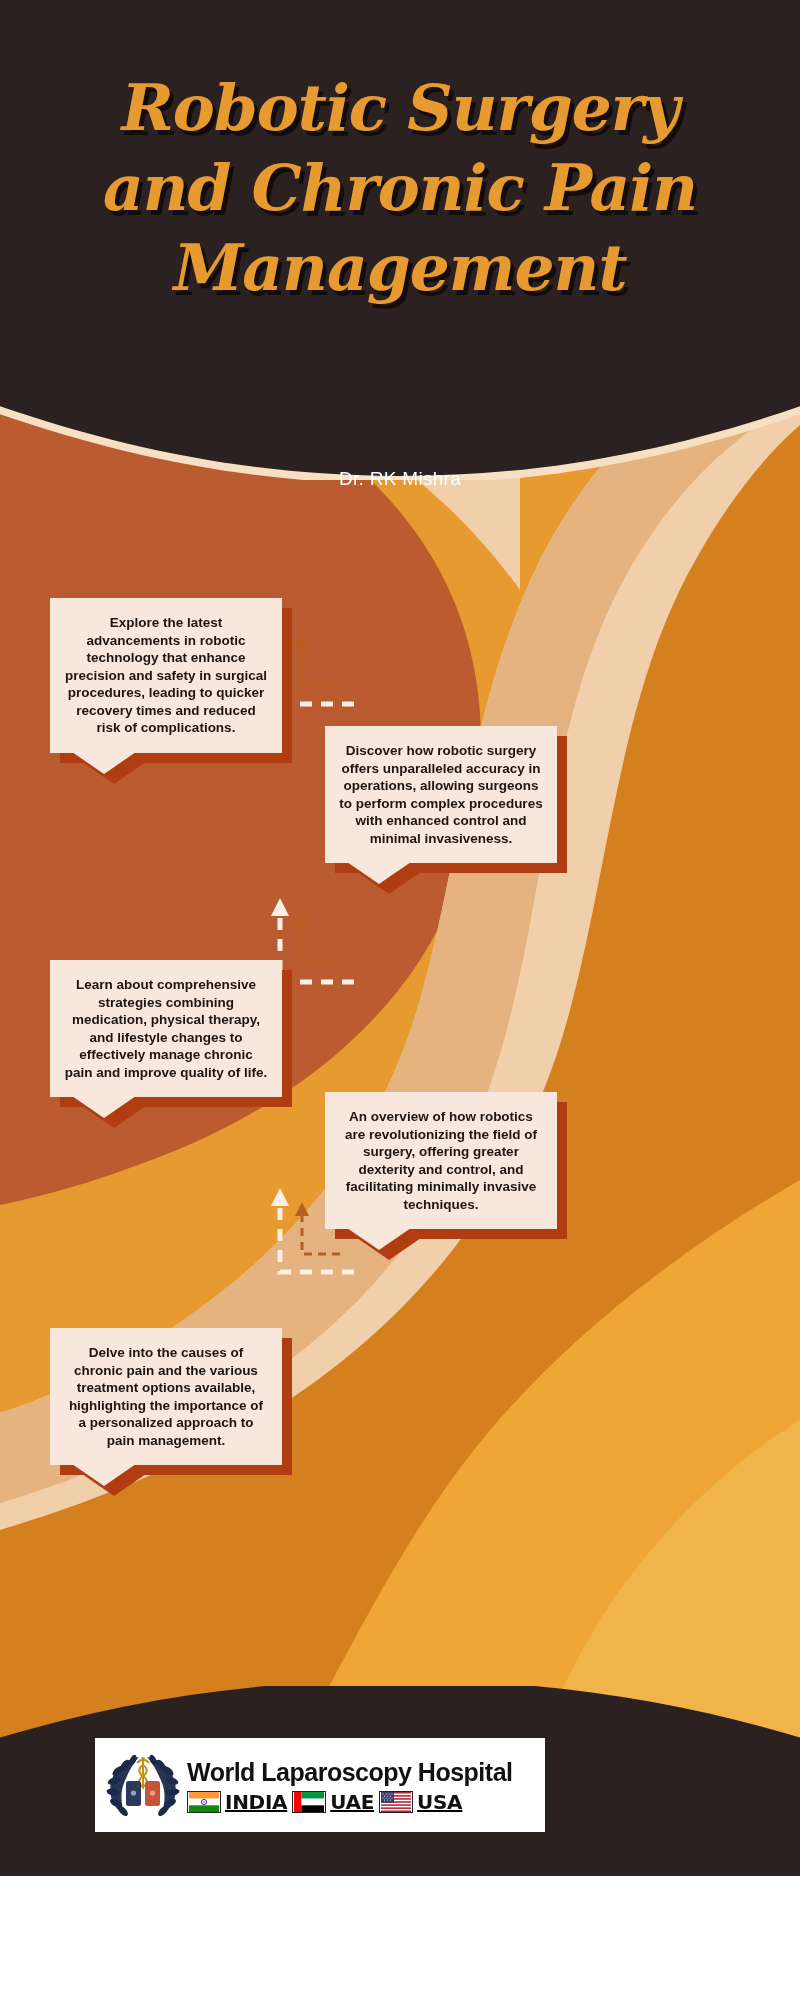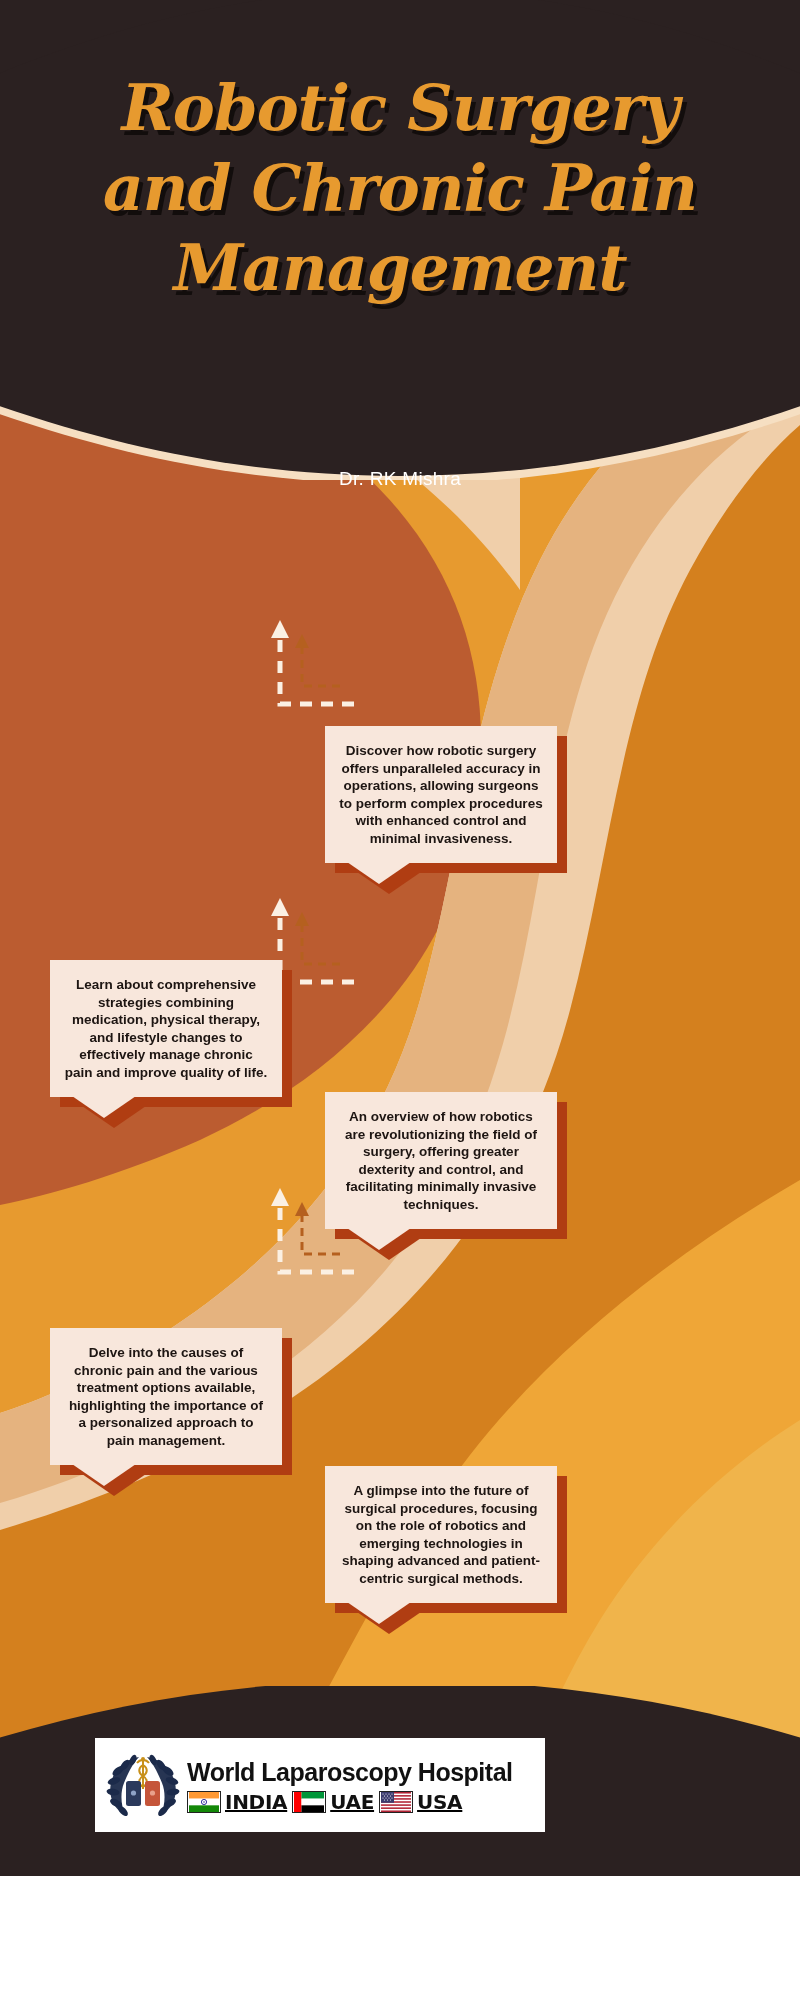--- a/index.html
+++ b/index.html
@@ -195,20 +195,26 @@
 
   <div class="connector" id="conn-3">
     <svg width="110" height="110" viewBox="0 0 110 110" xmlns="http://www.w3.org/2000/svg">
       <path d="M96,92 L22,92 L22,24" stroke="#FBF0E3" stroke-width="5" fill="none" stroke-dasharray="12 9" stroke-linecap="butt"></path>
       <path d="M22,8 L31,26 L13,26 Z" fill="#FBF0E3"></path>
       <path d="M82,74 L44,74 L44,34" stroke="#B5601F" stroke-width="3" fill="none" stroke-dasharray="8 6" stroke-linecap="butt"></path>
       <path d="M44,22 L51,36 L37,36 Z" fill="#B5601F"></path>
     </svg>
   </div>
 
+  <div class="card" id="card-1">
+    <div class="card-shadow"></div>
+    <div class="card-tail-shadow"></div>
+    <div class="card-body">Explore the latest advancements in robotic technology that enhance precision and safety in surgical procedures, leading to quicker recovery times and reduced risk of complications.</div>
+    <div class="card-tail"></div>
+  </div>
 
   <div class="card" id="card-2">
     <div class="card-shadow"></div>
     <div class="card-tail-shadow"></div>
     <div class="card-body">Discover how robotic surgery offers unparalleled accuracy in operations, allowing surgeons to perform complex procedures with enhanced control and minimal invasiveness.</div>
     <div class="card-tail"></div>
   </div>
 
   <div class="card" id="card-3">
     <div class="card-shadow"></div>
@@ -224,26 +230,20 @@
     <div class="card-tail"></div>
   </div>
 
   <div class="card" id="card-5">
     <div class="card-shadow"></div>
     <div class="card-tail-shadow"></div>
     <div class="card-body">Delve into the causes of chronic pain and the various treatment options available, highlighting the importance of a personalized approach to pain management.</div>
     <div class="card-tail"></div>
   </div>
 
-  <div class="card" id="card-6">
-    <div class="card-shadow"></div>
-    <div class="card-tail-shadow"></div>
-    <div class="card-body">A glimpse into the future of surgical procedures, focusing on the role of robotics and emerging technologies in shaping advanced and patient-centric surgical methods.</div>
-    <div class="card-tail"></div>
-  </div>
 
   <div id="footer">
     <div id="footer-shape">
       <svg width="800" height="190" viewBox="0 0 800 190" xmlns="http://www.w3.org/2000/svg">
         <path d="M-40,210 L840,210 L840,64 C700,18 560,-6 400,-6 C240,-6 100,18 -40,64 Z" fill="#2B2121"></path>
       </svg>
     </div>
 
     <div id="logo-box">
       <div id="logo-emblem">

